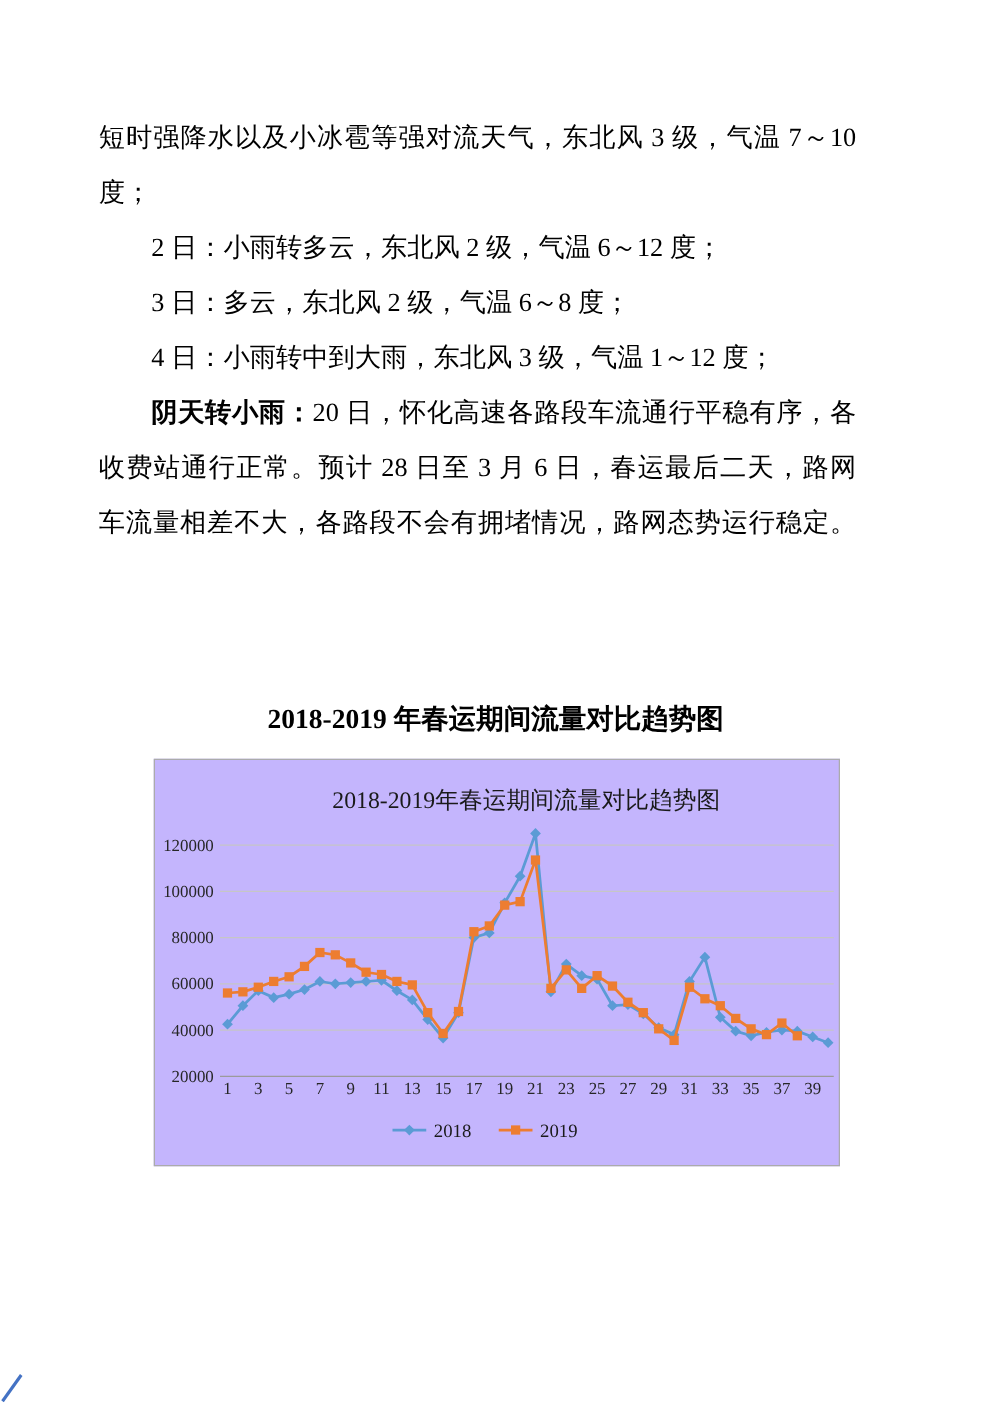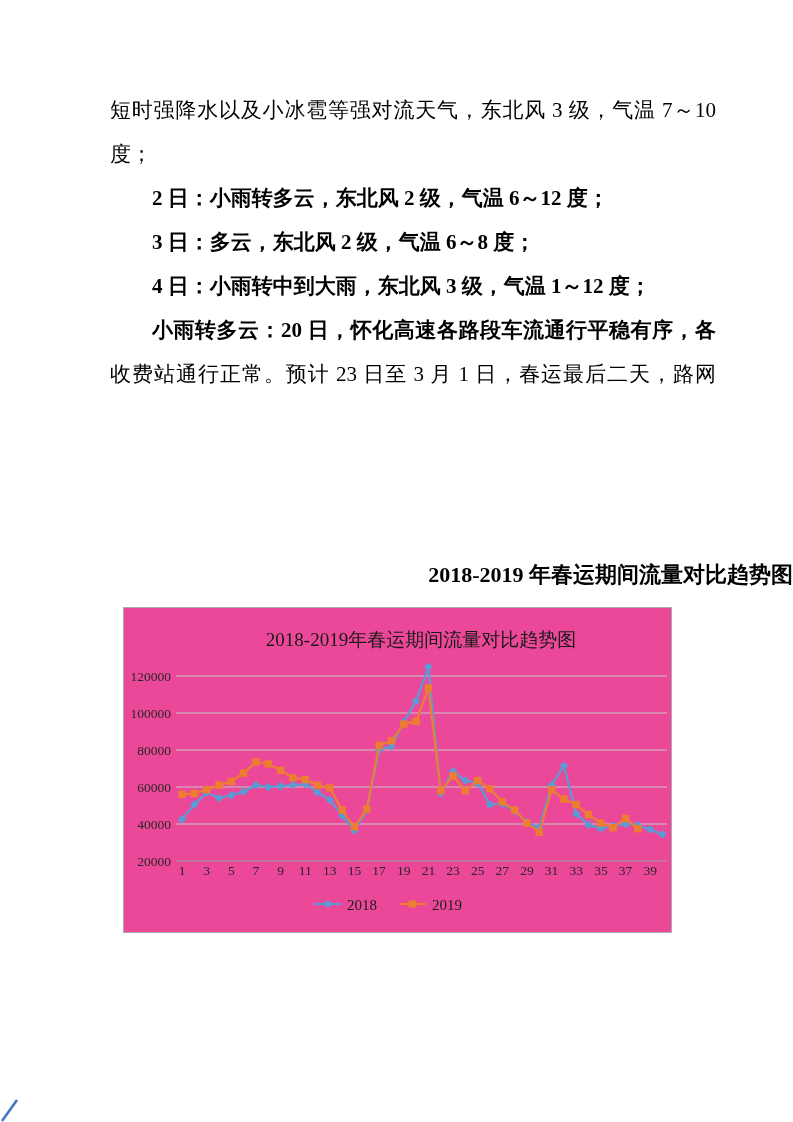--- a/index.html
+++ b/index.html
@@ -2,49 +2,50 @@
 <html><head>
 <meta charset="utf-8">
 <style>
   html,body { margin:0; padding:0; }
   body {
     width:793px; height:1122px; position:relative; overflow:hidden;
     background:#ffffff; color:#000;
     font-family:"Liberation Serif","DejaVu Serif",serif;
   }
   .textblock {
-    position:absolute; left:110px; top:88px; width:606px;
+    position:absolute; left:79px; top:88px; width:606px;
     font-size:21px; line-height:44px;
   }
   .docline { text-align:justify; text-align-last:auto; white-space:normal; }
-  .docline.indent { text-indent:42px;font-weight:bold; }
+  .docline.indent { text-indent:42px; }
   .docline.fill { text-align-last:justify; }
   .doc-title {
     position:absolute; top:560px; left:0; width:793px;
-    text-align:right; font-weight:bold; font-size:22px; line-height:30px;
+    text-align:center; font-weight:bold; font-size:22px; line-height:30px;
   }
   .chart-box {
     position:absolute; left:123px; top:607px; width:547px; height:324px;
-    border:1px solid #ababab; background:#ec4899;
+    border:1px solid #ababab; background:#c4b5fd;
   }
   #chart-svg { display:block; }
   #chart-svg text { font-family:"Liberation Serif","DejaVu Serif",serif; }
   .corner-mark { position:absolute; left:0px; top:1096px; }
 </style>
 </head>
 <body>
 
 <div class="textblock">
   <div class="docline fill">短时强降水以及小冰雹等强对流天气，东北风 3 级，气温 7～10</div>
   <div class="docline">度；</div>
   <div class="docline indent">2 日：小雨转多云，东北风 2 级，气温 6～12 度；</div>
   <div class="docline indent">3 日：多云，东北风 2 级，气温 6～8 度；</div>
   <div class="docline indent">4 日：小雨转中到大雨，东北风 3 级，气温 1～12 度；</div>
-  <div class="docline indent fill"><b>小雨转多云：</b><span>20 日，怀化高速各路段车流通行平稳有序，各</span></div>
-  <div class="docline fill">收费站通行正常。预计 23 日至 3 月 1 日，春运最后二天，路网</div>
+  <div class="docline indent fill"><b>阴天转小雨：</b><span>20 日，怀化高速各路段车流通行平稳有序，各</span></div>
+  <div class="docline fill">收费站通行正常。预计 28 日至 3 月 6 日，春运最后二天，路网</div>
+  <div class="docline fill">车流量相差不大，各路段不会有拥堵情况，路网态势运行稳定。</div>
 </div>
 
 <div class="doc-title">2018-2019 年春运期间流量对比趋势图</div>
 
 <div class="chart-box">
   <svg id="chart-svg" viewBox="0 0 547 324" width="547" height="324" xmlns="http://www.w3.org/2000/svg">
       <text x="297" y="38" text-anchor="middle" font-size="19" fill="#1a1a1a">2018-2019年春运期间流量对比趋势图</text>
       <g>
         <line x1="52" x2="543" y1="253" y2="253" stroke="#9b9b9b" stroke-width="1"></line>
         <line x1="52" x2="543" y1="216" y2="216" stroke="#c6c6c6" stroke-width="1"></line>

